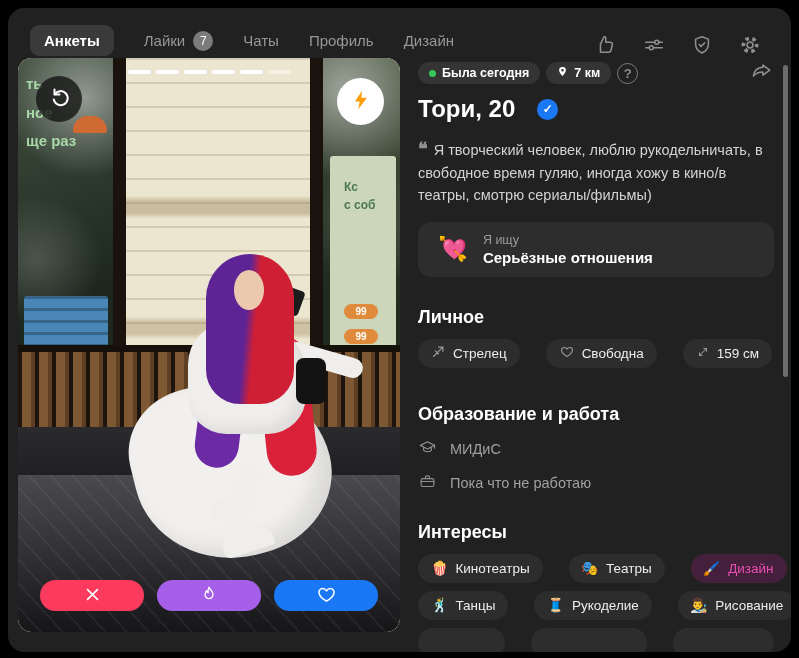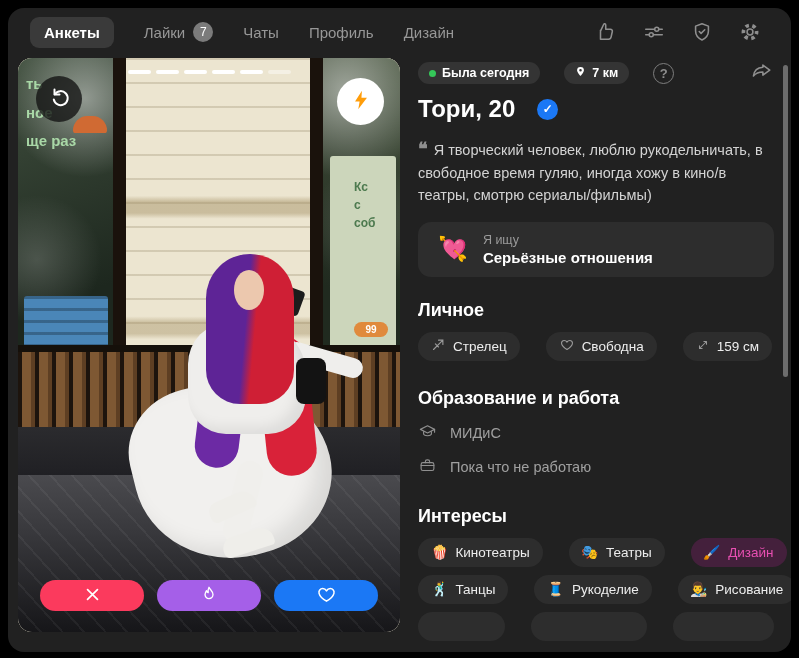--- a/index.html
+++ b/index.html
@@ -1,20 +1,20 @@
 <!DOCTYPE html>
 <html><head>
 <meta charset="utf-8">
 <style>
   * { margin:0; padding:0; box-sizing:border-box; }
   html,body { width:799px; height:658px; background:#000; font-family:"Liberation Sans", sans-serif; overflow:hidden; }
   .app { position:absolute; left:8px; top:8px; width:783px; height:644px; background:#212121; border-radius:16px; overflow:hidden; }
 
   
-  .nav { position:absolute; left:0; top:0; width:100%; height:48px; display:flex; align-items:center; padding:0 22px; }
+  .nav { position:absolute; left:0; top:0; width:100%; height:48px; display:flex; align-items:flex-end; padding:0 22px; }
   .nav-tabs { display:flex; align-items:center; gap:30px; }
   .tab { color:#979797; font-size:15px; cursor:pointer; display:flex; align-items:center; gap:8px; }
   .tab.active { background:#3a3a3a; color:#fff; padding:7px 14px; border-radius:9px; font-weight:bold; }
   .badge { background:#7b7b7b; color:#fff; width:20px; height:20px; border-radius:50%; font-size:12px; display:flex; align-items:center; justify-content:center; }
   .nav-icons { margin-left:auto; display:flex; align-items:center; gap:26px; padding-right:8px; }
   .nav-icons svg { display:block; cursor:pointer; }
 
   
   .photo { position:absolute; left:10px; top:50px; width:382px; height:574px; border-radius:14px; overflow:hidden; background:#ece5d0; }
   .wall { position:absolute; inset:0;
@@ -29,21 +29,21 @@
                 radial-gradient(circle at 20% 60%, rgba(255,255,255,.18), rgba(255,255,255,0) 30%),
                 linear-gradient(160deg,#41503f, #1d271e 70%); }
   .window.right { right:0; width:90px; border-left:13px solid #1a120c;
     background: radial-gradient(circle at 30% 10%, rgba(255,255,255,.5), rgba(255,255,255,0) 28%),
                 radial-gradient(circle at 60% 50%, rgba(255,255,255,.15), rgba(255,255,255,0) 35%),
                 linear-gradient(200deg,#48553f, #202a1f 70%); }
   .shop-text { position:absolute; left:8px; top:12px; color:#a9d8a7; font-size:15px; font-weight:bold; line-height:1.9; }
   .logo-dot { position:absolute; right:6px; top:58px; width:34px; height:17px; border-radius:17px 17px 3px 3px; background:#d06a33; }
   .machine { position:absolute; left:6px; top:238px; width:84px; height:98px; background:#4a86b8;
     background-image:repeating-linear-gradient(180deg, rgba(0,0,0,.25) 0 3px, rgba(0,0,0,0) 3px 12px); border-radius:3px; }
-  .poster { position:absolute; right:4px; top:98px; width:66px; height:226px; background:#ccd6bb; border-radius:3px; padding:22px 24px; }
+  .poster { position:absolute; right:4px; top:98px; width:66px; height:226px; background:#ccd6bb; border-radius:3px; padding:22px 14px; }
   .poster .ptxt { color:#4d7a4f; font-size:12px; font-weight:bold; line-height:1.5; }
   .price { width:34px; height:15px; background:#e08a3c; border-radius:8px; color:#fff; font-size:10px; font-weight:bold;
     display:flex; align-items:center; justify-content:center; margin-top:90px; }
   .price + .price { margin-top:10px; }
   .bench { position:absolute; left:0; top:287px; width:100%; height:82px; border-top:7px solid #15100a;
     background:repeating-linear-gradient(90deg, #1d140d 0 4px, #7e5833 4px 13px, #5e3f23 13px 17px); }
   .bench-base { position:absolute; left:0; top:369px; width:100%; height:48px; background:linear-gradient(180deg,#2b2b2e,#202024); }
   .pavement { position:absolute; left:0; top:417px; width:100%; height:157px;
     background: repeating-linear-gradient(48deg, rgba(255,255,255,.05) 0 2px, rgba(0,0,0,0) 2px 16px),
                 linear-gradient(180deg,#4a4a4e, #39393d 35%, #161619 100%); }
@@ -68,38 +68,38 @@
   .dots span { width:23px; height:4px; border-radius:2px; background:#fff; }
   .dots span.dim { background:rgba(255,255,255,.42); }
   .round-btn { position:absolute; border-radius:50%; display:flex; align-items:center; justify-content:center; cursor:pointer; }
   .undo-btn { left:18px; top:18px; width:46px; height:46px; background:rgba(18,18,18,.78); }
   .boost-btn { right:16px; top:20px; width:47px; height:47px; background:#fff; }
   .actions { position:absolute; bottom:21px; left:0; width:100%; display:flex; justify-content:center; gap:13px; }
   .pill-btn { width:104px; height:31px; border:none; border-radius:16px; display:flex; align-items:center; justify-content:center; cursor:pointer; }
 
   
   .profile { position:absolute; left:410px; top:52px; width:356px; }
-  .status-row { display:flex; align-items:center; gap:24px; }
+  .status-row { display:flex; align-items:center; gap:6px; }
   .spill { background:#343434; border-radius:12px; height:22px; display:flex; align-items:center; gap:6px; padding:0 11px;
     color:#fff; font-size:12.5px; font-weight:bold; }
   .gdot { width:7px; height:7px; border-radius:50%; background:#35c759; }
   .qmark { width:21px; height:21px; border:1.6px solid #7e7e7e; border-radius:50%; color:#8d8d8d; font-size:13px; font-weight:bold;
     display:flex; align-items:center; justify-content:center; cursor:pointer; }
   .share { margin-left:auto; cursor:pointer; }
   .name-row { margin-top:9px; display:flex; align-items:center; gap:22px; }
   .name { color:#fff; font-size:24px; font-weight:bold; }
   .verified { width:21px; height:21px; border-radius:50%; background:#1b78f5; color:#fff; font-size:12px; font-weight:bold;
     display:flex; align-items:center; justify-content:center; }
   .bio { margin-top:13px; color:#d3d3d3; font-size:14.5px; line-height:1.5; }
   .bio .q { color:#8f8f8f; font-size:18px; font-weight:bold; margin-right:6px; }
   .seek-card { margin-top:15px; background:#2d2d2d; border-radius:13px; height:55px; display:flex; align-items:center; gap:15px; padding:0 20px; cursor:pointer; }
   .seek-emoji { font-size:24px; color:#ef5aa8; }
   .seek-label { color:#9a9a9a; font-size:12.5px; }
   .seek-value { color:#ffffff; font-size:15px; font-weight:bold; margin-top:2px; }
-  .sect { margin-top:23px; color:#fff; font-size:18px; font-weight:bold; }
+  .sect { margin-top:30px; color:#fff; font-size:18px; font-weight:bold; }
   .chip-row { display:flex; gap:26px; margin-top:11px; flex-wrap:nowrap; }
   .chip { background:#2d2d2d; border-radius:15px; height:29px; display:flex; align-items:center; gap:7px; padding:0 13px;
     color:#ededed; font-size:13.5px; white-space:nowrap; cursor:pointer; }
   .chip svg { flex:none; }
   .chip.hl { background:#44203c; color:#e84fb2; }
   .chip .ce { font-size:14px; color:#d9a050; }
   .edu-row { display:flex; align-items:center; gap:13px; margin-top:14px; color:#a0a0a0; font-size:14.5px; }
   .partial { overflow:hidden; }
 
   .scrollbar { position:absolute; right:3px; top:57px; width:5px; height:312px; background:#6d6d6d; border-radius:3px; }
@@ -273,21 +273,21 @@
       </div>
       <div class="chip">
         <span><svg width="14" height="14" viewBox="0 0 24 24" fill="none" stroke="#9a9a9a" stroke-width="1.8" stroke-linecap="round" stroke-linejoin="round">
               <path d="M6 18L18 6M6 18v-4.5M6 18h4.5M18 6h-4.5M18 6v4.5"></path>
             </svg></span>
         <span>159 см</span>
       </div>
     </div>
 
 
-    <div class="sect" style="margin-top:27px">Образование и работа</div>
+    <div class="sect" style="margin-top:36px">Образование и работа</div>
 
     <div class="edu-row">
       <span><svg width="19" height="17" viewBox="0 0 24 24" fill="none" stroke="#8f8f8f" stroke-width="1.6" stroke-linejoin="round">
             <path d="M12 4L2 9l10 5 10-5-10-5z"></path>
             <path d="M6.5 11.5v3.8c0 1.4 2.5 2.7 5.5 2.7s5.5-1.3 5.5-2.7v-3.8"></path>
             <path d="M22 9v4" stroke-linecap="round"></path>
           </svg></span>
       <span>МИДиС</span>
     </div>
     <div class="edu-row">

